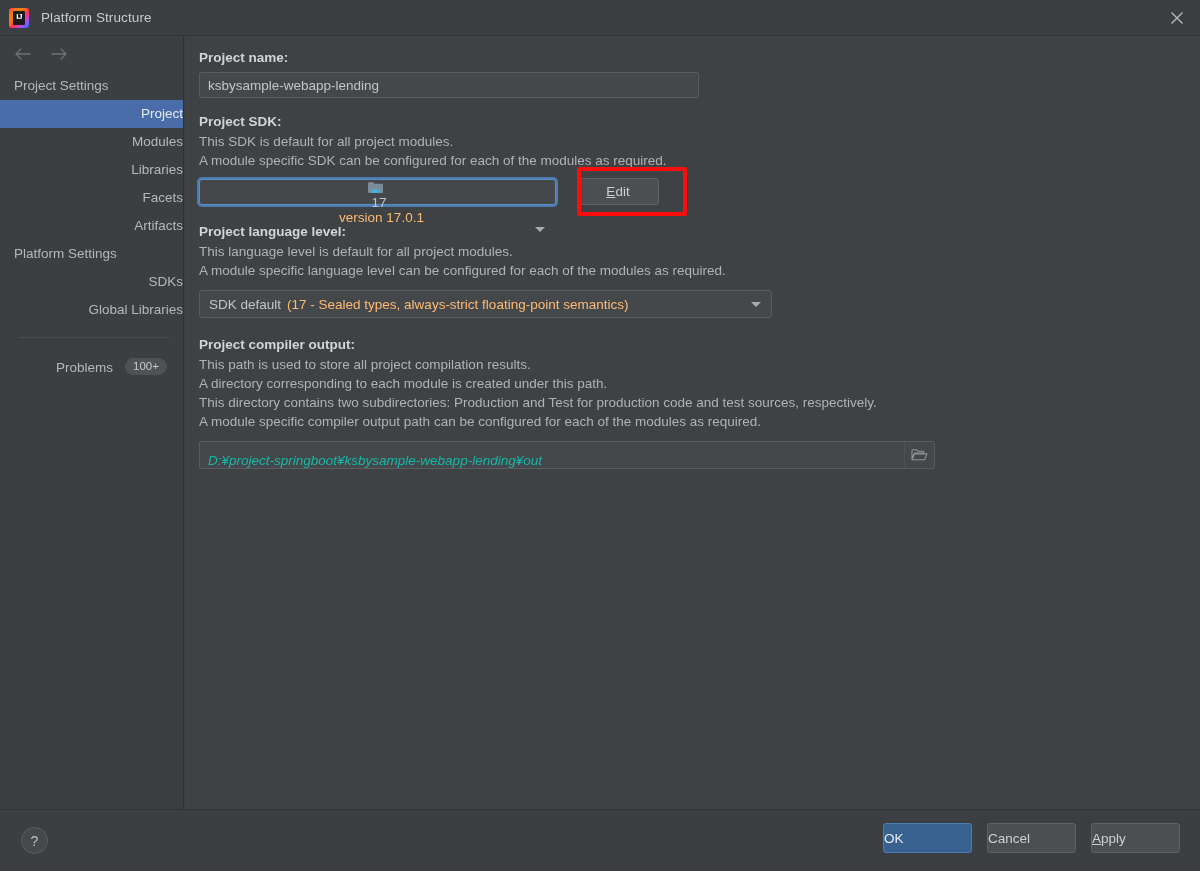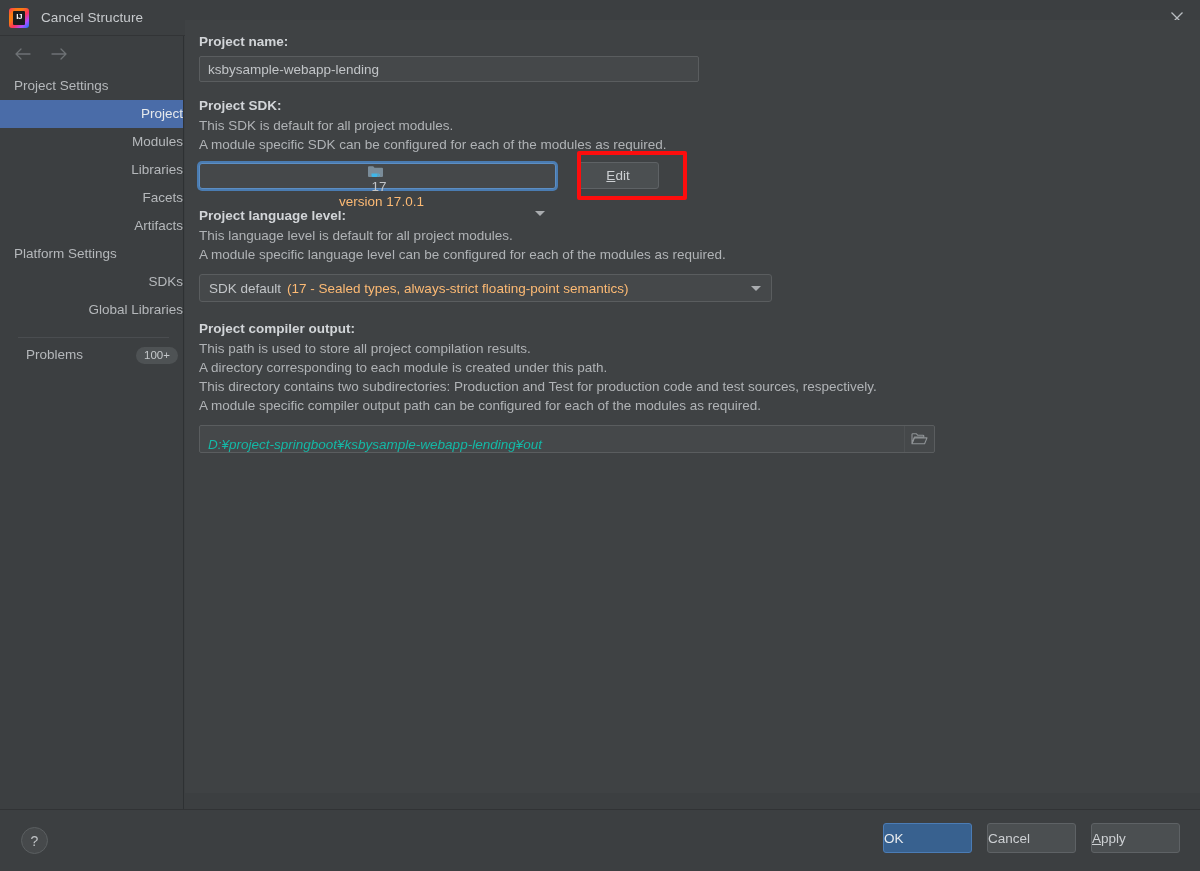--- a/index.html
+++ b/index.html
@@ -116,42 +116,41 @@
     background: #4a6ca8;
     color: #e6e9ec;
   }
   .sb-sep {
     margin: 13px 14px 0 18px;
     height: 1px;
     background: #4a4d50;
   }
   .sb-problems {
     display: flex;
-    align-items: flex-start;
+    align-items: flex-end;
     height: 28px;
-    padding-left: 26px;
+    padding-left: 56px;
     margin-top: 9px;
     font-size: 13.5px;
     color: #b5b8bb;
-    gap: 41px;
   }
   .badge {
     margin-left: 12px;
     background: #4e5254;
     color: #c5c8cb;
     border-radius: 9px;
     font-size: 11.5px;
     padding: 2px 8px 3px 8px;
     line-height: 12px;
   }
 
   
   .main {
     position: absolute;
-    left: 185px; top: 20px;
+    left: 185px; top: 36px;
     width: 1015px;
     height: 773px;
     background: #3f4244;
     padding: 14px 0 0 14px;
   }
 
   .field-label {
     font-size: 13.5px;
     color: #d2d5d8;
     font-weight: bold;
@@ -299,21 +298,21 @@
 </style>
 </head>
 <body>
 
 <div id="app">
 
   <div class="titlebar">
     <div class="app-logo">
       <span class="ij">IJ</span>
     </div>
-    <div class="title-text">Cancel Structure</div>
+    <div class="title-text">Platform Structure</div>
     <div class="close-btn">
       <svg width="14" height="14" viewBox="0 0 14 14">
         <path d="M1.5 1.5 L12.5 12.5 M12.5 1.5 L1.5 12.5" stroke="currentColor" stroke-width="1.3" fill="none"></path>
       </svg>
     </div>
   </div>
 
   <div class="sidebar">
 
     <div class="nav-arrows">

